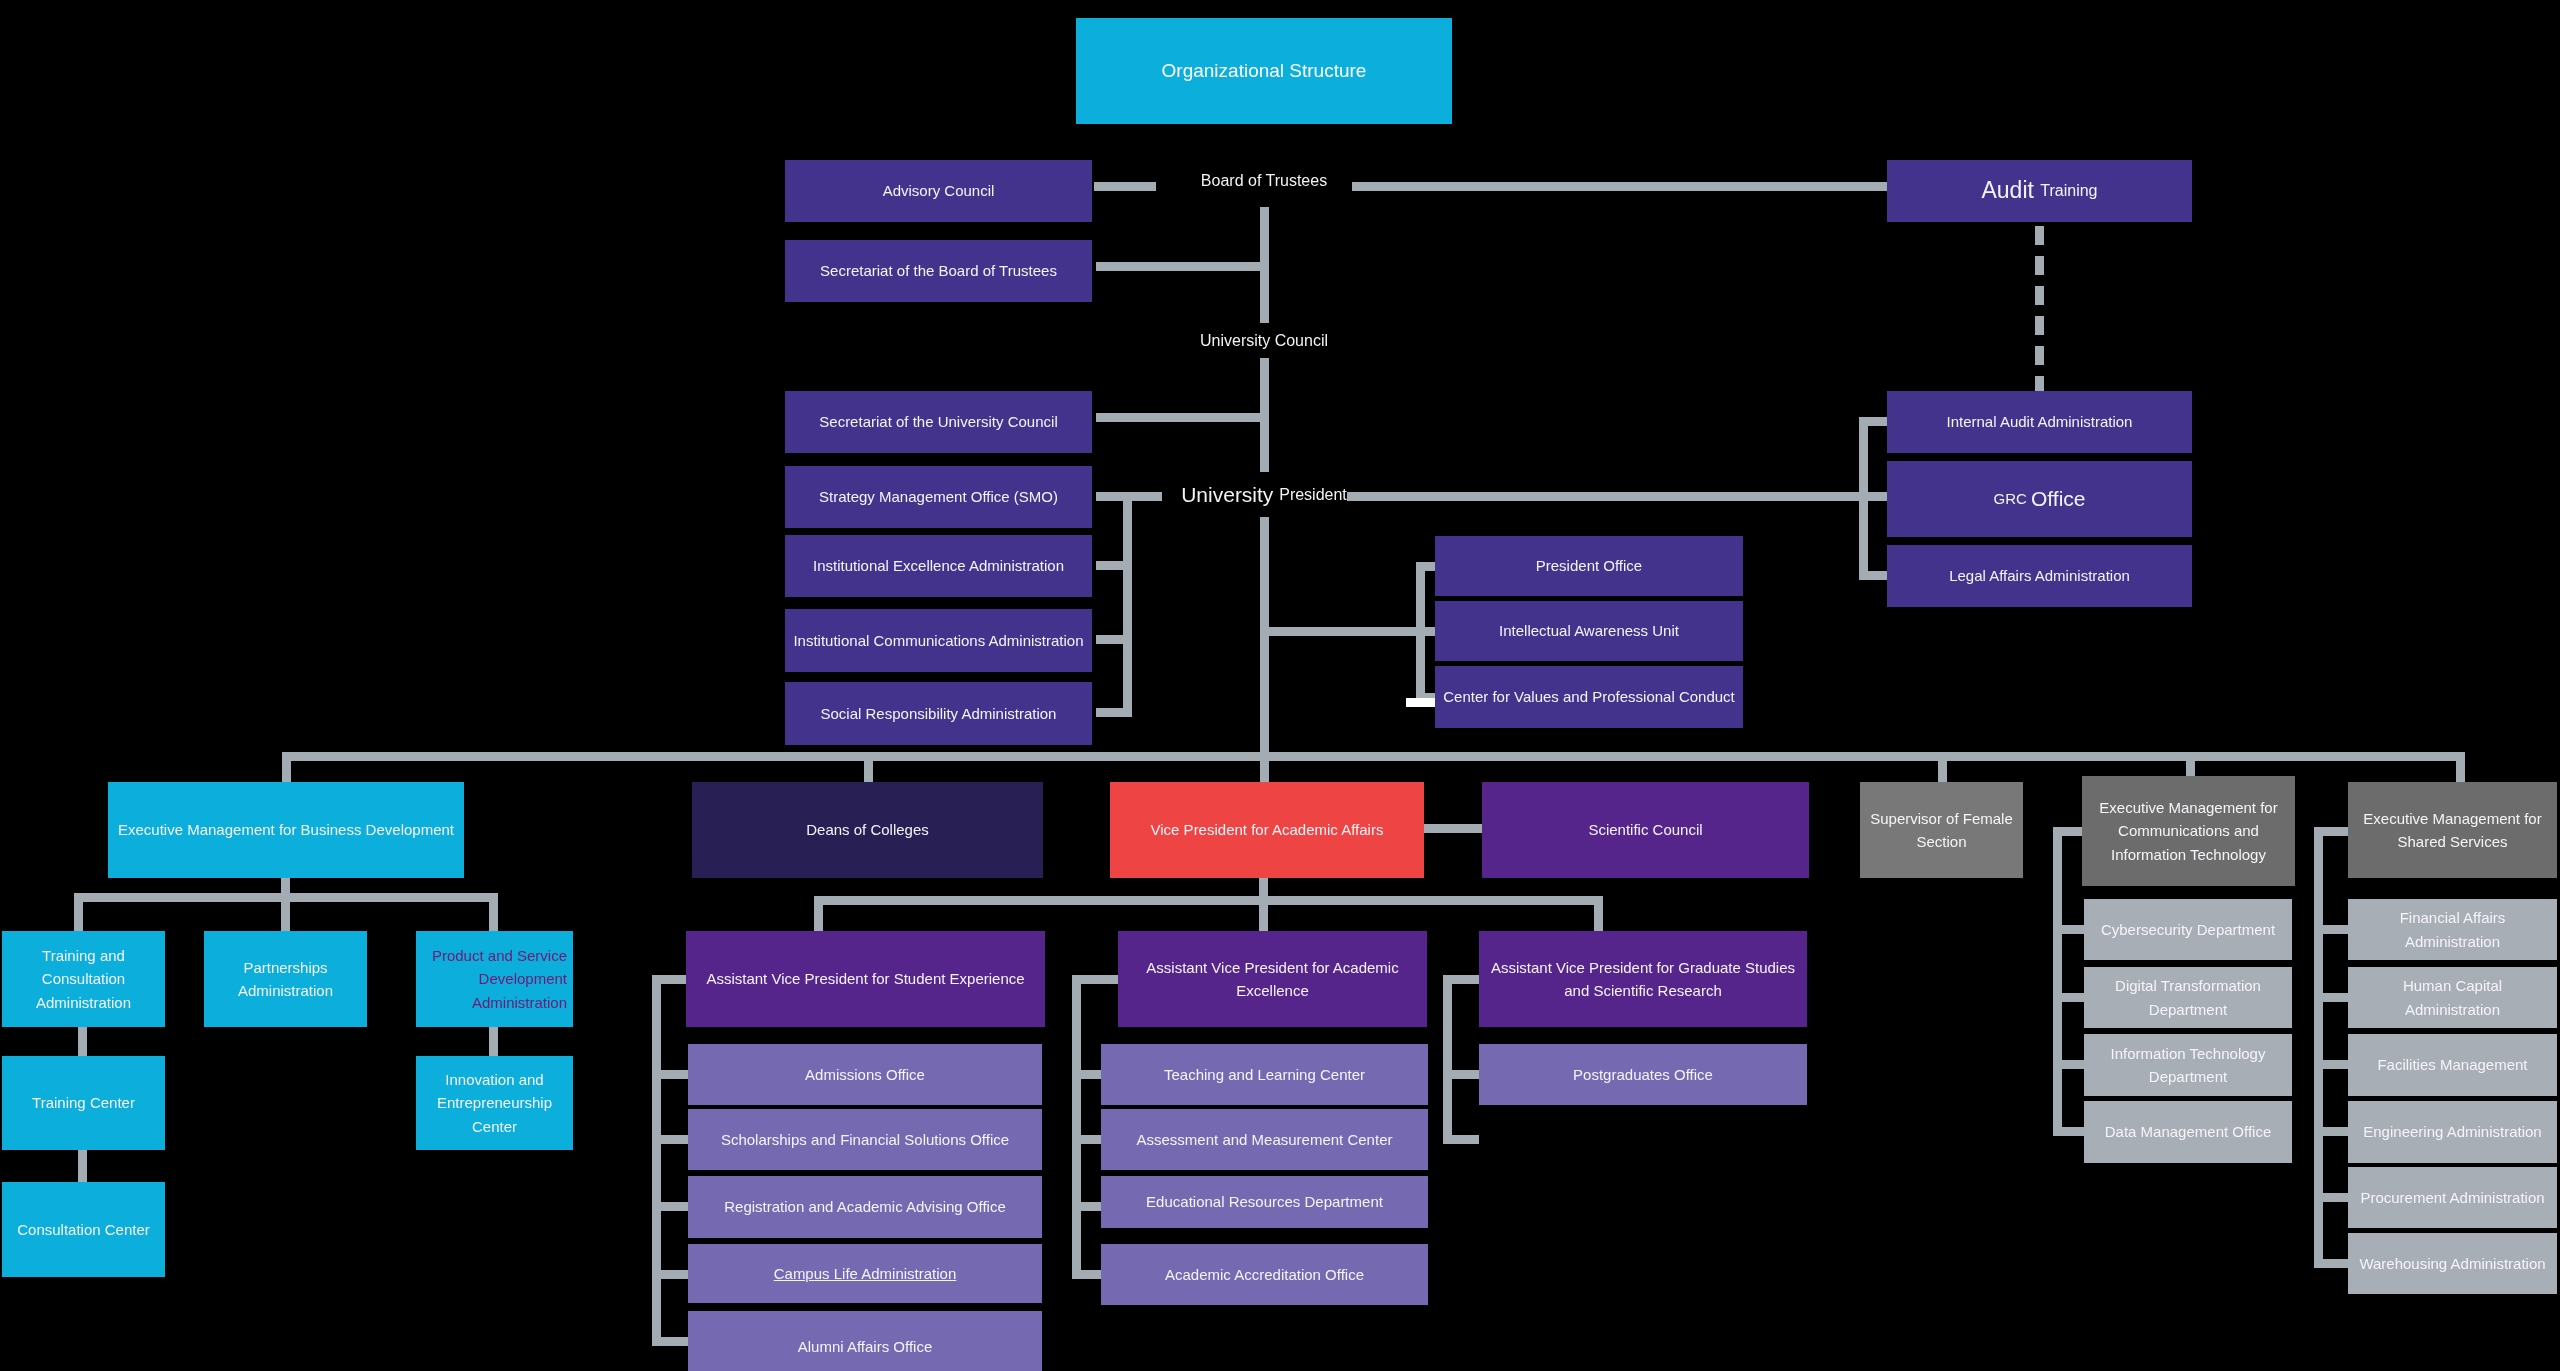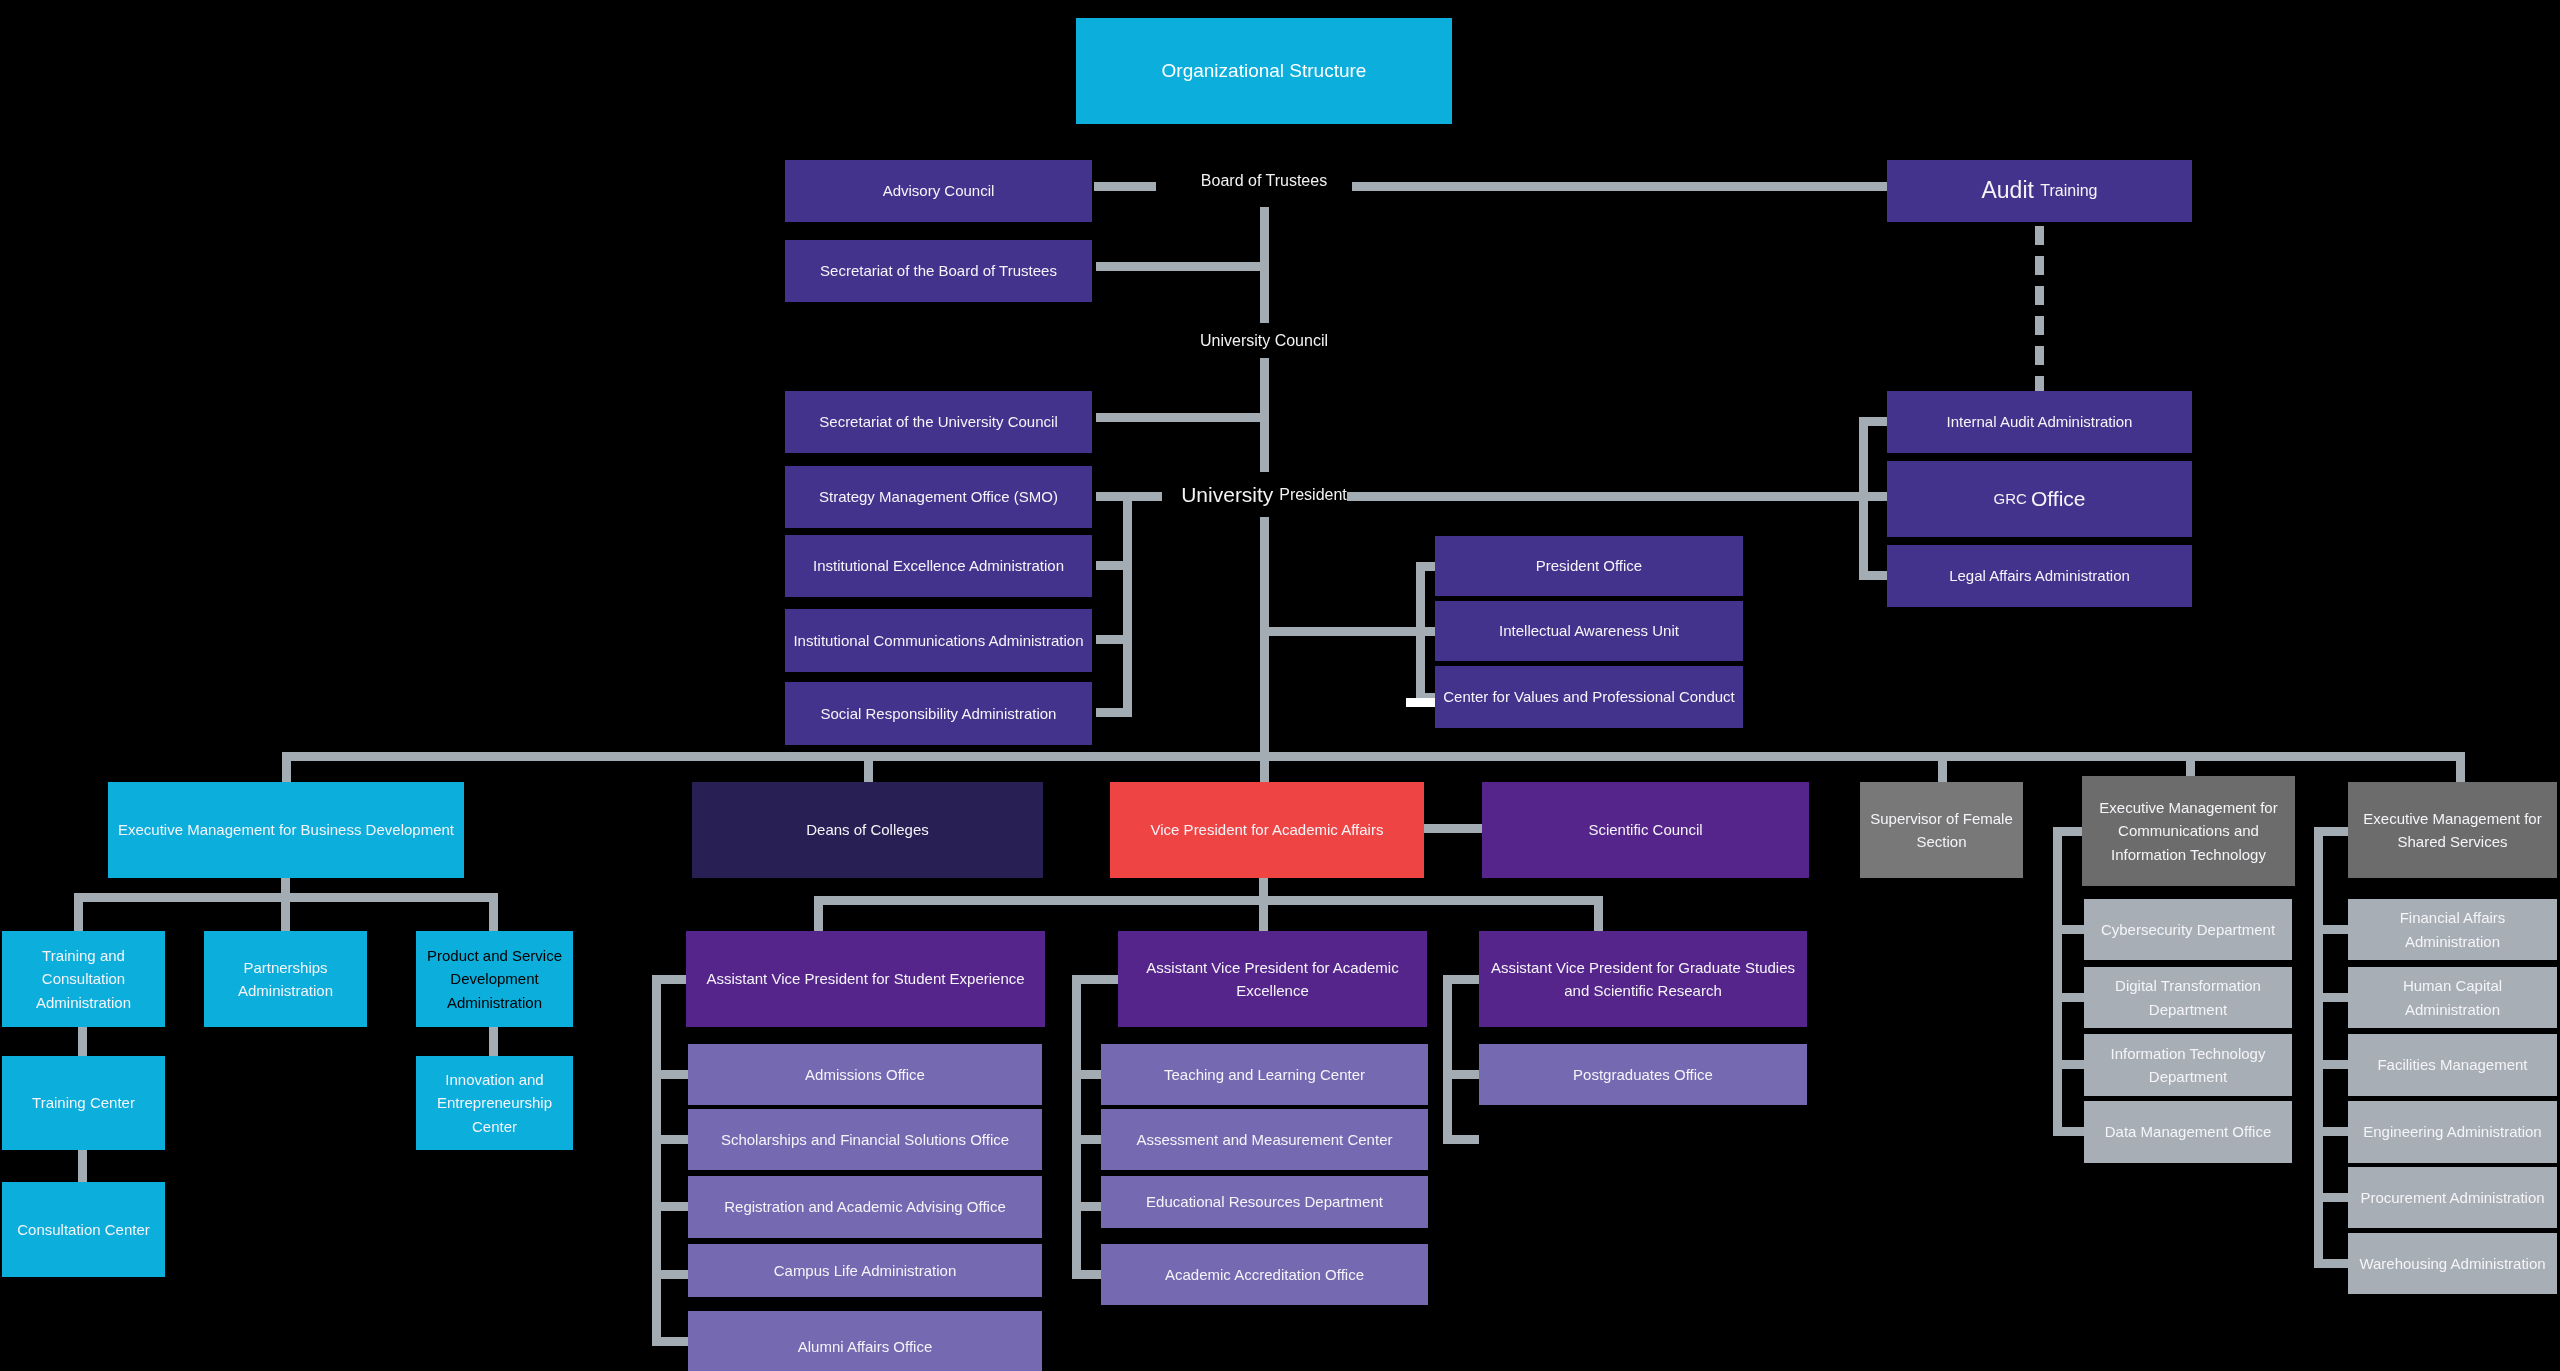--- a/index.html
+++ b/index.html
@@ -137,31 +137,31 @@
     <div class="node" style="left: 1435px; top: 666px; width: 308px; height: 62px; background: rgb(68, 51, 140); color: rgb(245, 244, 248);">Center for Values and Professional Conduct</div>
     <div class="node" style="left: 108px; top: 782px; width: 356px; height: 96px; background: rgb(12, 174, 220); color: rgb(245, 244, 248);">Executive Management for Business Development</div>
     <div class="node" style="left: 692px; top: 782px; width: 351px; height: 96px; background: rgb(40, 31, 85); color: rgb(245, 244, 248);">Deans of Colleges</div>
     <div class="node" style="left: 1110px; top: 782px; width: 314px; height: 96px; background: #ef4444; color: rgb(245, 244, 248);">Vice President for Academic Affairs</div>
     <div class="node" style="left: 1482px; top: 782px; width: 327px; height: 96px; background: rgb(85, 37, 140); color: rgb(245, 244, 248);">Scientific Council</div>
     <div class="node" style="left: 1860px; top: 782px; width: 163px; height: 96px; background: rgb(120, 120, 120); color: rgb(245, 244, 248);">Supervisor of Female Section</div>
     <div class="node" style="left: 2082px; top: 776px; width: 213px; height: 110px; background: rgb(108, 108, 108); color: rgb(245, 244, 248);">Executive Management for Communications and Information Technology</div>
     <div class="node" style="left: 2348px; top: 782px; width: 209px; height: 96px; background: rgb(108, 108, 108); color: rgb(245, 244, 248);">Executive Management for Shared Services</div>
     <div class="node" style="left: 2px; top: 931px; width: 163px; height: 96px; background: rgb(12, 174, 220); color: rgb(245, 244, 248);">Training and Consultation Administration</div>
     <div class="node" style="left: 204px; top: 931px; width: 163px; height: 96px; background: rgb(12, 174, 220); color: rgb(245, 244, 248);">Partnerships Administration</div>
-    <div class="node" style="left: 416px; top: 931px; width: 157px; height: 96px; background: rgb(12, 174, 220); color: #000000;">Product and Service Development Administration</div>
+    <div class="node" style="left: 416px; top: 931px; width: 157px; height: 96px; background: rgb(12, 174, 220); color: #701a75; text-align: right;">Product and Service Development Administration</div>
     <div class="node" style="left: 2px; top: 1056px; width: 163px; height: 94px; background: rgb(12, 174, 220); color: rgb(245, 244, 248);">Training Center</div>
     <div class="node" style="left: 416px; top: 1056px; width: 157px; height: 94px; background: rgb(12, 174, 220); color: rgb(245, 244, 248);">Innovation and Entrepreneurship Center</div>
     <div class="node" style="left: 2px; top: 1182px; width: 163px; height: 95px; background: rgb(12, 174, 220); color: rgb(245, 244, 248);">Consultation Center</div>
     <div class="node" style="left: 686px; top: 931px; width: 359px; height: 96px; background: rgb(85, 37, 140); color: rgb(245, 244, 248);">Assistant Vice President for Student Experience</div>
     <div class="node" style="left: 1118px; top: 931px; width: 309px; height: 96px; background: rgb(85, 37, 140); color: rgb(245, 244, 248);">Assistant Vice President for Academic Excellence</div>
     <div class="node" style="left: 1479px; top: 931px; width: 328px; height: 96px; background: rgb(85, 37, 140); color: rgb(245, 244, 248);">Assistant Vice President for Graduate Studies and Scientific Research</div>
     <div class="node" style="left: 688px; top: 1044px; width: 354px; height: 61px; background: rgb(117, 105, 178); color: rgb(245, 244, 248);">Admissions Office</div>
     <div class="node" style="left: 688px; top: 1109px; width: 354px; height: 61px; background: rgb(117, 105, 178); color: rgb(245, 244, 248);">Scholarships and Financial Solutions Office</div>
     <div class="node" style="left: 688px; top: 1176px; width: 354px; height: 62px; background: rgb(117, 105, 178); color: rgb(245, 244, 248);">Registration and Academic Advising Office</div>
-    <div class="node" style="left: 688px; top: 1244px; width: 354px; height: 53px; background: rgb(117, 105, 178); color: rgb(245, 244, 248);">Campus Life Administration</div>
+    <div class="node" style="left: 688px; top: 1244px; width: 354px; height: 59px; background: rgb(117, 105, 178); color: rgb(245, 244, 248); text-decoration: underline;">Campus Life Administration</div>
     <div class="node" style="left: 688px; top: 1311px; width: 354px; height: 72px; background: rgb(117, 105, 178); color: rgb(245, 244, 248);">Alumni Affairs Office</div>
     <div class="node" style="left: 1101px; top: 1044px; width: 327px; height: 61px; background: rgb(117, 105, 178); color: rgb(245, 244, 248);">Teaching and Learning Center</div>
     <div class="node" style="left: 1101px; top: 1109px; width: 327px; height: 61px; background: rgb(117, 105, 178); color: rgb(245, 244, 248);">Assessment and Measurement Center</div>
     <div class="node" style="left: 1101px; top: 1176px; width: 327px; height: 52px; background: rgb(117, 105, 178); color: rgb(245, 244, 248);">Educational Resources Department</div>
     <div class="node" style="left: 1101px; top: 1244px; width: 327px; height: 61px; background: rgb(117, 105, 178); color: rgb(245, 244, 248);">Academic Accreditation Office</div>
     <div class="node" style="left: 1479px; top: 1044px; width: 328px; height: 61px; background: rgb(117, 105, 178); color: rgb(245, 244, 248);">Postgraduates Office</div>
     <div class="node" style="left: 2084px; top: 899px; width: 208px; height: 61px; background: rgb(167, 174, 181); color: rgb(245, 244, 248);">Cybersecurity Department</div>
     <div class="node" style="left: 2084px; top: 967px; width: 208px; height: 61px; background: rgb(167, 174, 181); color: rgb(245, 244, 248);">Digital Transformation Department</div>
     <div class="node" style="left: 2084px; top: 1034px; width: 208px; height: 62px; background: rgb(167, 174, 181); color: rgb(245, 244, 248);">Information Technology Department</div>
     <div class="node" style="left: 2084px; top: 1101px; width: 208px; height: 62px; background: rgb(167, 174, 181); color: rgb(245, 244, 248);">Data Management Office</div>

